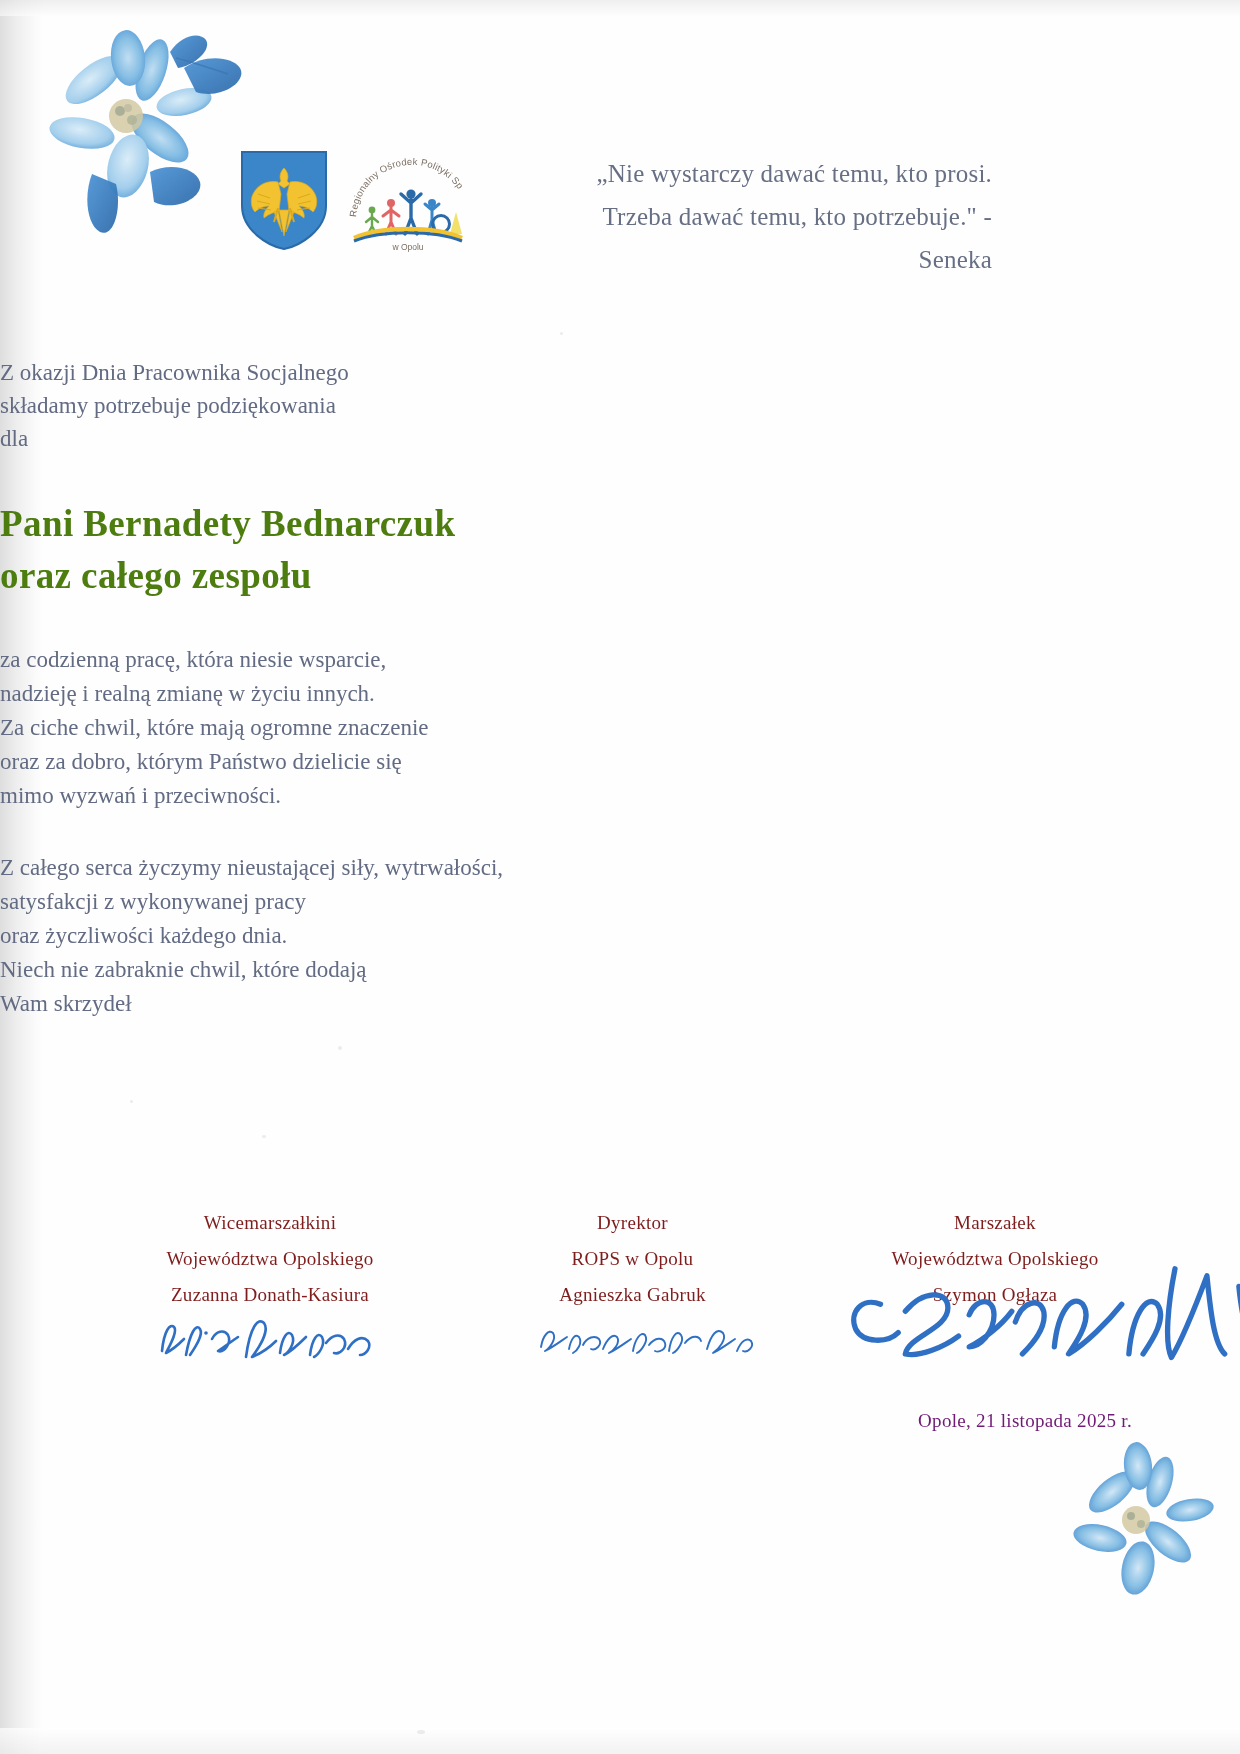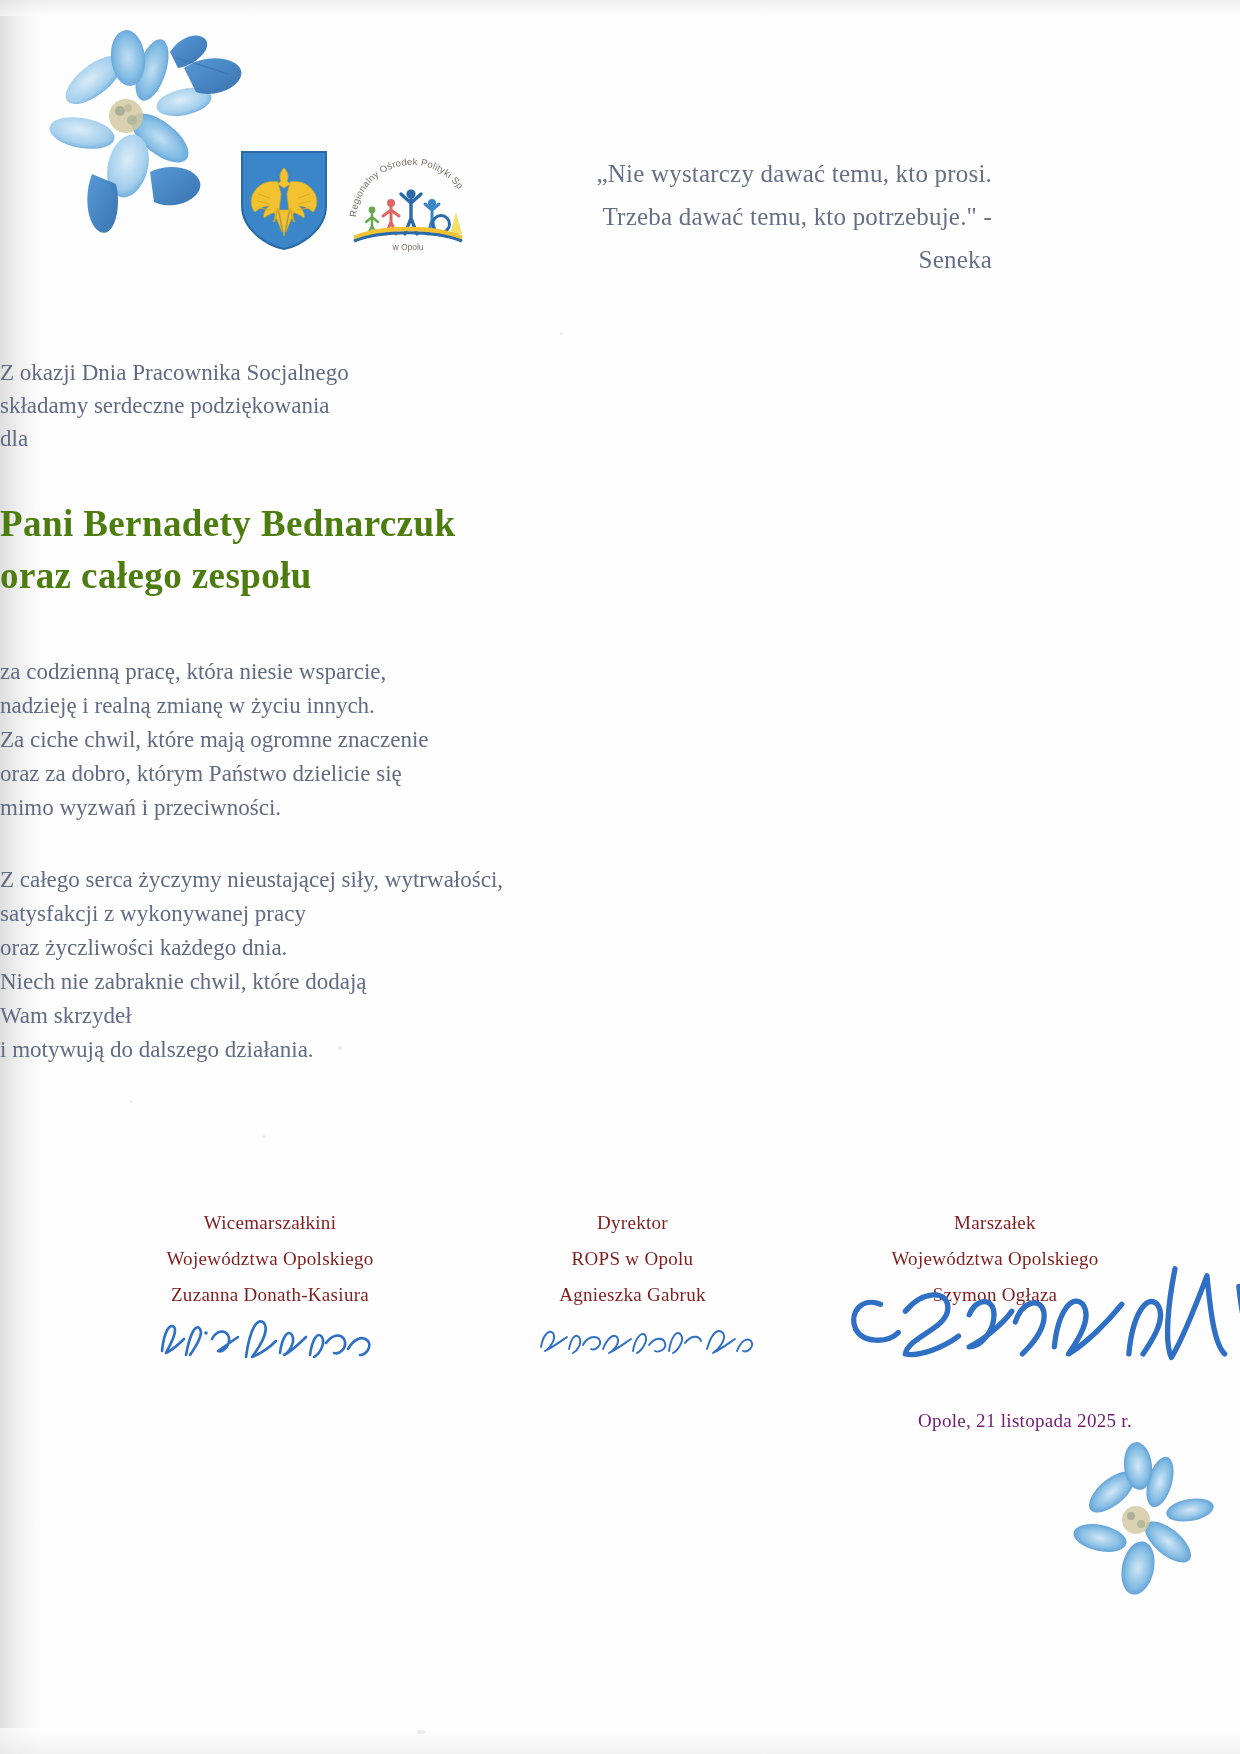--- a/index.html
+++ b/index.html
@@ -123,21 +123,21 @@
     letter-spacing: .4px;
   }
   .honoree span { display: block; }
 
   .para {
     font-size: 23px;
     line-height: 34px;
     color: #626b83;
   }
   .para span { display: block; }
-  .para-1 { margin-top: 53px; }
+  .para-1 { margin-top: 41px; }
   .para-2 { margin-top: 38px; }
 
   
   .signatures {
     position: absolute;
     left: 120px;
     right: 95px;
     top: 1205px;
     display: flex;
     justify-content: space-between;
@@ -289,21 +289,21 @@
       <span class="quote-line">„Nie wystarczy dawać temu, kto prosi.</span>
       <span class="quote-line">Trzeba dawać temu, kto potrzebuje." -</span>
       <span class="quote-line">Seneka</span>
     </div>
   </div>
 
   <div class="body-block">
 
     <div class="intro">
       <span>Z okazji Dnia Pracownika Socjalnego</span>
-      <span>składamy serdeczne podziękowania</span>
+      <span>składamy potrzebuje podziękowania</span>
       <span>dla</span>
     </div>
 
     <div class="honoree">
       <span>Pani Bernadety Bednarczuk</span>
       <span>oraz całego zespołu</span>
     </div>
 
     <div class="para para-1">
       <span>za codzienną pracę, która niesie wsparcie,</span>
@@ -312,21 +312,20 @@
       <span>oraz za dobro, którym Państwo dzielicie się</span>
       <span>mimo wyzwań i przeciwności.</span>
     </div>
 
     <div class="para para-2">
       <span>Z całego serca życzymy nieustającej siły, wytrwałości,</span>
       <span>satysfakcji z wykonywanej pracy</span>
       <span>oraz życzliwości każdego dnia.</span>
       <span>Niech nie zabraknie chwil, które dodają</span>
       <span>Wam skrzydeł</span>
-      <span>i motywują do dalszego działania.</span>
     </div>
   </div>
 
   <div class="signatures">
 
     <div class="sig-col">
       <span class="sig-role">Wicemarszałkini</span>
       <span class="sig-org">Województwa Opolskiego</span>
       <span class="sig-name">Zuzanna Donath-Kasiura</span>
       <svg class="sig-scribble" viewBox="0 0 300 62">

